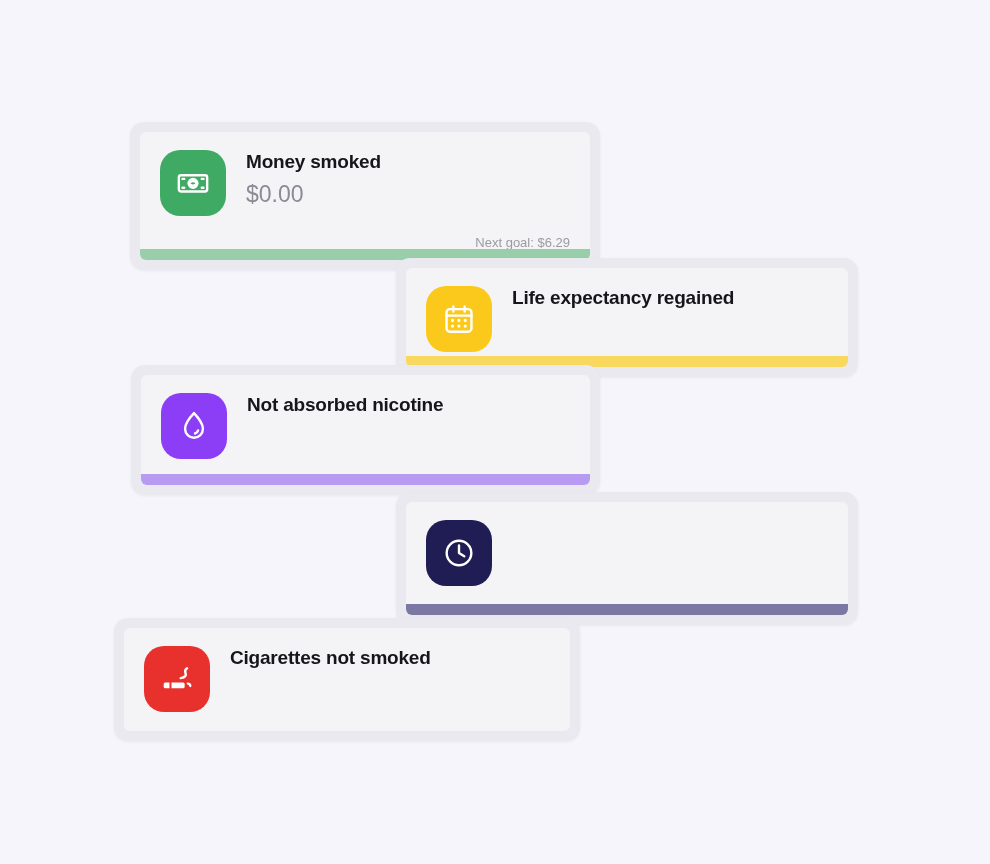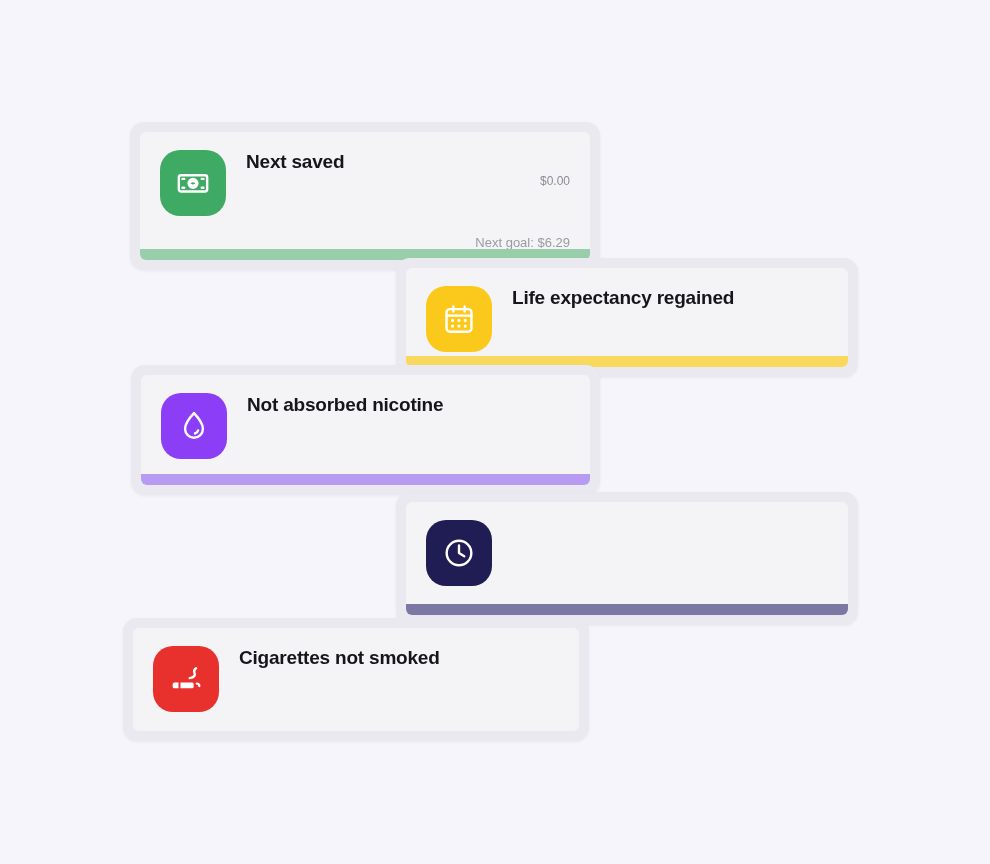--- a/index.html
+++ b/index.html
@@ -78,25 +78,25 @@
   }
   .card-title {
     font-size: 19px;
     font-weight: bold;
     color: #16161a;
     letter-spacing: -0.2px;
     line-height: 1.25;
     white-space: nowrap;
   }
   .card-value {
-    font-size: 12px;
+    font-size: 23px;
     color: #8b8b95;
+    margin-top: 6px;
     line-height: 1.25;
     white-space: nowrap;
-    text-align: right;
   }
   .card-value.blank {
     color: transparent;
   }
 
   
   .goal-note {
     position: absolute;
     right: 20px;
     bottom: 10px;
@@ -112,21 +112,21 @@
     right: 0;
     bottom: 0;
     height: 11px;
   }
 
   
   #shell-money        { left: 130px; top: 122px;  width: 470px; height: 148px; z-index: 1; }
   #shell-life         { left: 396px; top: 258px;  width: 462px; height: 119px; z-index: 2; }
   #shell-nicotine     { left: 131px; top: 365px;  width: 469px; height: 130px; z-index: 3; }
   #shell-time         { left: 396px; top: 492px;  width: 462px; height: 133px; z-index: 4; }
-  #shell-cigarettes   { left: 123px; top: 618px;  width: 466px; height: 123px; z-index: 5; }
+  #shell-cigarettes   { left: 114px; top: 618px;  width: 466px; height: 123px; z-index: 5; }
 </style>
 </head>
 <body>
 
 <div id="stage">
 
   <div class="card-shell" id="shell-money">
     <div class="card-inner">
       <div class="card-body">
 
@@ -135,21 +135,21 @@
             <svg viewBox="0 0 24 24" fill="none" stroke="#ffffff" stroke-width="1.7" stroke-linecap="round" stroke-linejoin="round">
               <rect x="2" y="6.5" width="20" height="11.5" rx="1.6"></rect>
               <circle cx="12" cy="12.25" r="3.1"></circle>
               <path d="M12 10.6c1.6 0 2.9 1.65 2.9 1.65S13.6 13.9 12 13.9s-2.9-1.65-2.9-1.65S10.4 10.6 12 10.6z"></path>
               <path d="M4.6 9.1h1.2M4.6 15.4h1.2M18.2 9.1h1.2M18.2 15.4h1.2"></path>
             </svg>
           </span>
         </div>
 
         <div class="text-col">
-          <div class="card-title">Next saved</div>
+          <div class="card-title">Money smoked</div>
           <div class="card-value">$0.00</div>
         </div>
 
       </div>
       <div class="goal-note">Next goal: $6.29</div>
       <div class="accent-bar" style="background:#99ceab;"></div>
     </div>
   </div>
 
   <div class="card-shell" id="shell-nicotine">

